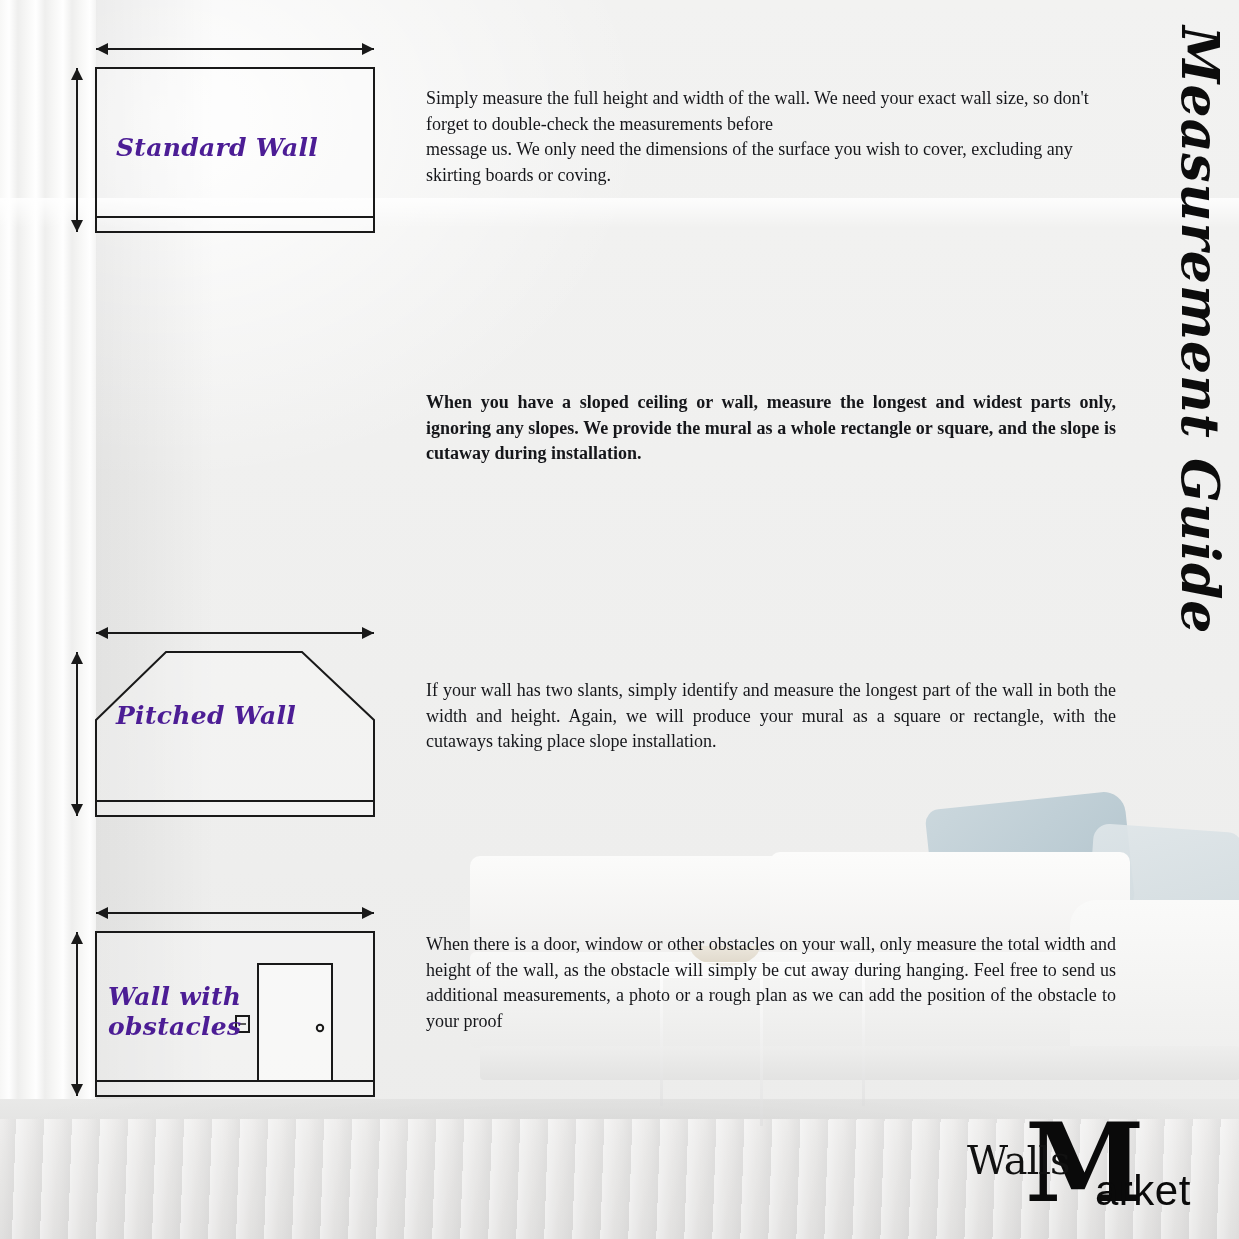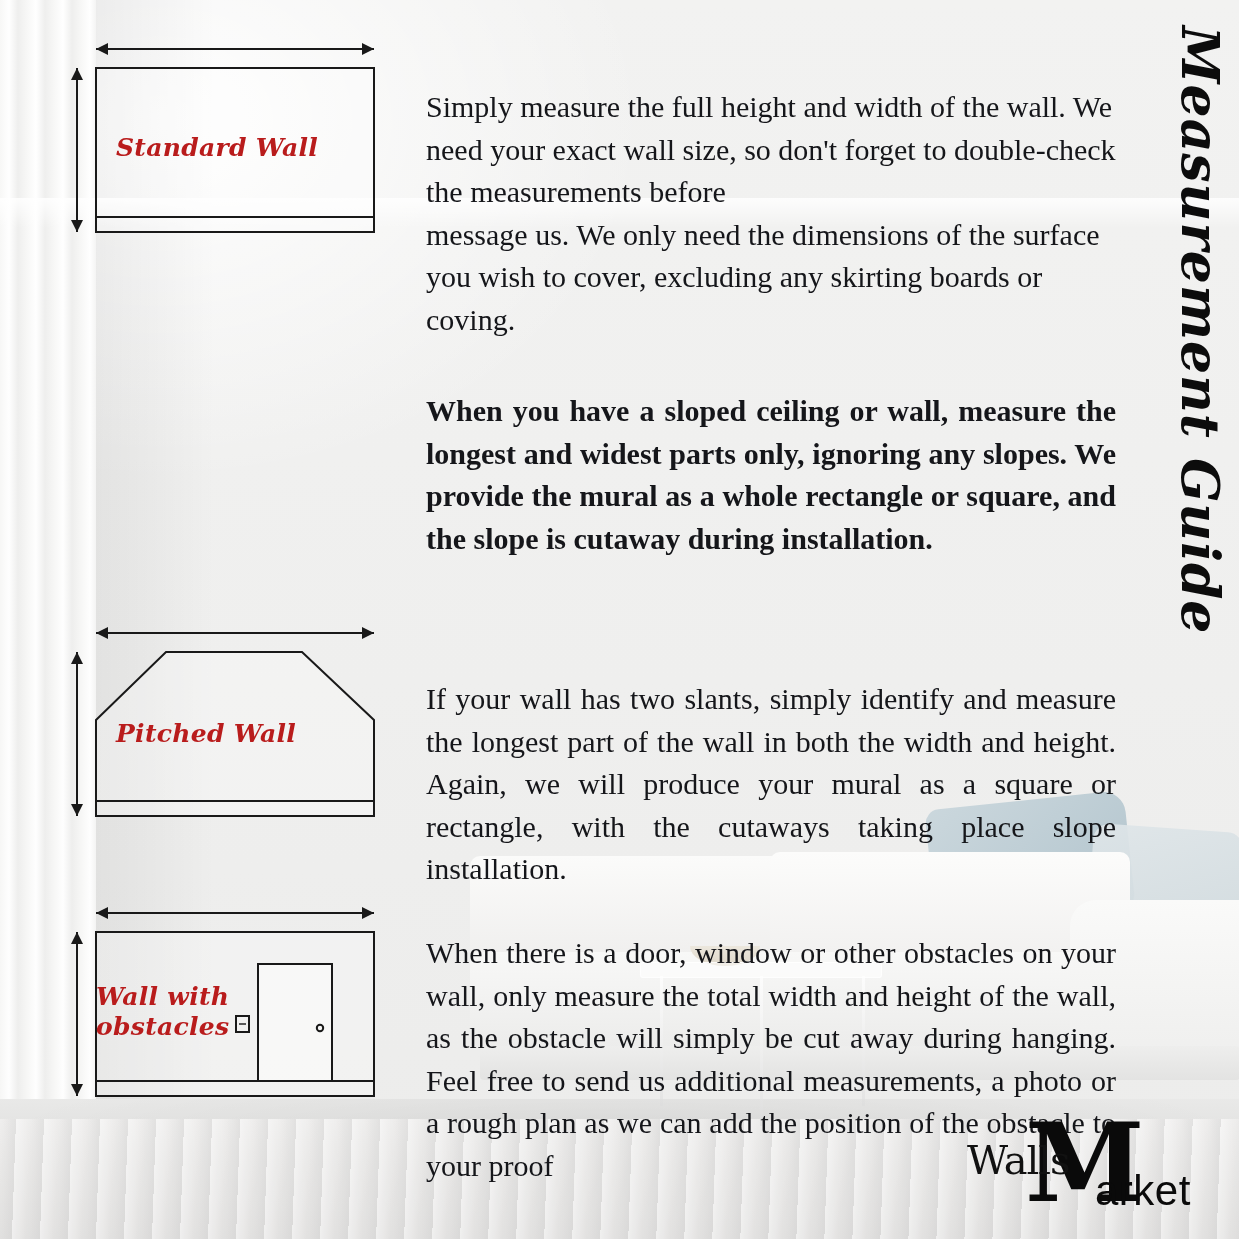--- a/index.html
+++ b/index.html
@@ -129,33 +129,33 @@
   .diagram {
     position: absolute;
   }
   .diagram svg { display: block; overflow: visible; }
   .dlabel {
     position: absolute;
     font-family: "DejaVu Serif", serif;
     font-style: italic;
     font-weight: bold;
     font-size: 25px;
-    color: #b91c1c;
+    color: #4c1d95;
     letter-spacing: .3px;
     line-height: 1.15;
     white-space: pre-line;
   }
 
   
   .para {
     position: absolute;
     width: 690px;
     color: #15161a;
     font-family: "Liberation Serif", serif;
-    font-size: 30px;
+    font-size: 18px;
     line-height: 1.42;
     text-align: justify;
   }
   .para.nojust { text-align: left; }
 
   
   .vtitle {
     position: absolute;
     right: 8px;
     top: 26px;
@@ -267,21 +267,21 @@
       <line x1="34" y1="13" x2="312" y2="13"></line>
       <path d="M34 13 l12 -6 v12 z" fill="#191919" stroke="none"></path>
       <path d="M312 13 l-12 -6 v12 z" fill="#191919" stroke="none"></path>
       <line x1="15" y1="32" x2="15" y2="196"></line>
       <path d="M15 32 l-6 12 h12 z" fill="#191919" stroke="none"></path>
       <path d="M15 196 l-6 -12 h12 z" fill="#191919" stroke="none"></path>
 
       <path d="M34 100 L104 32 H240 L312 100 V196 H34 Z" fill="rgba(255,255,255,0.28)"></path>
       <line x1="34" y1="181" x2="312" y2="181"></line>
     </svg>
-    <div class="dlabel" style="left:54px; top:100px;">Pitched Wall</div>
+    <div class="dlabel" style="left:54px; top:82px;">Pitched Wall</div>
   </div>
   <div class="para" style="left:426px; top:678px;">
     <span>If your wall has two slants, simply identify and measure the longest part of the wall in both the width and height. Again, we will produce your mural as a square or rectangle, with the cutaways taking place slope installation.</span>
   </div>
 
   <div class="diagram" style="left:62px; top:900px;">
     <svg width="340" height="225" viewBox="0 0 340 225" fill="none" stroke="#191919" stroke-width="2">
       <line x1="34" y1="13" x2="312" y2="13"></line>
       <path d="M34 13 l12 -6 v12 z" fill="#191919" stroke="none"></path>
       <path d="M312 13 l-12 -6 v12 z" fill="#191919" stroke="none"></path>
@@ -290,21 +290,21 @@
       <path d="M15 196 l-6 -12 h12 z" fill="#191919" stroke="none"></path>
       <rect x="34" y="32" width="278" height="164" fill="rgba(255,255,255,0.28)"></rect>
       <line x1="34" y1="181" x2="312" y2="181"></line>
 
       <rect x="196" y="64" width="74" height="117" fill="rgba(255,255,255,0.45)"></rect>
       <circle cx="258" cy="128" r="3.2"></circle>
 
       <rect x="174" y="116" width="13" height="16"></rect>
       <line x1="177" y1="124" x2="184" y2="124" stroke-width="1.4"></line>
     </svg>
-    <div class="dlabel" style="left:34px; top:82px; line-height:1.2;text-align:center;">Wall with
+    <div class="dlabel" style="left:46px; top:82px; line-height:1.2;text-align:center;">Wall with
 obstacles</div>
   </div>
   <div class="para" style="left:426px; top:932px;">
     <span>When there is a door, window or other obstacles on your wall, only measure the total width and height of the wall, as the obstacle will simply be cut away during hanging. Feel free to send us additional measurements, a photo or a rough plan as we can add the position of the obstacle to your proof</span>
   </div>
 
   <div class="vtitle">Measurement Guide</div>
 
   <div class="brand">
     <span class="big-m">M</span>

